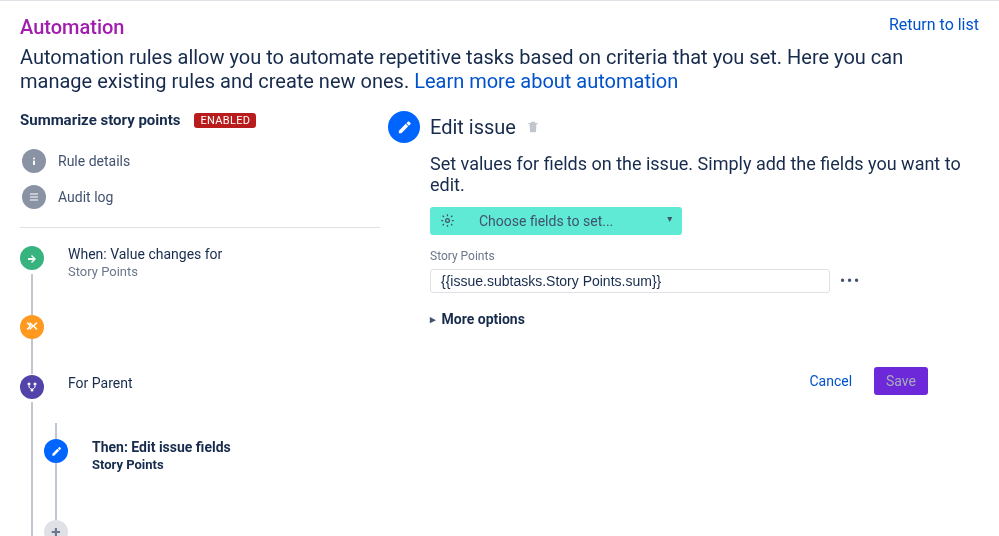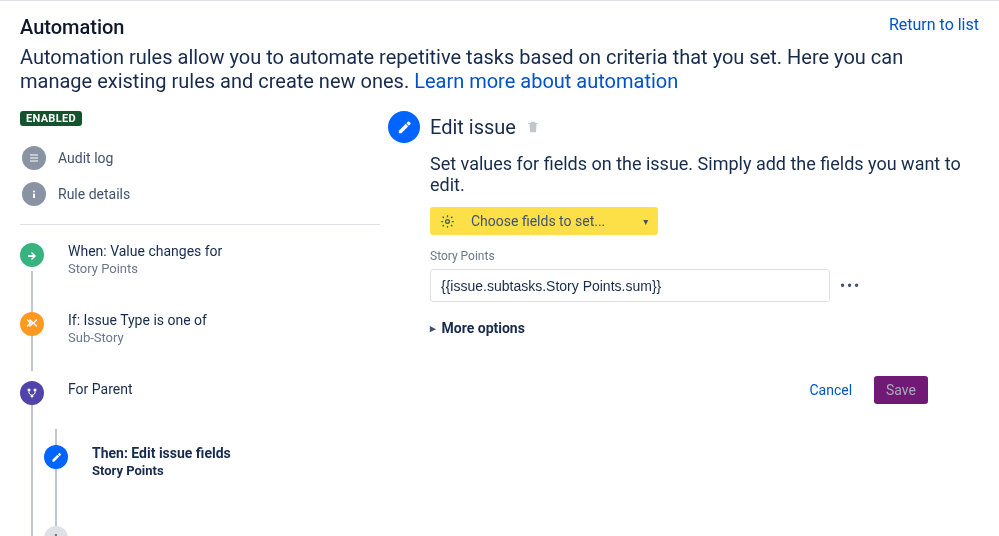--- a/index.html
+++ b/index.html
@@ -13,33 +13,33 @@
   }
   .page {
     border-top: 1px solid #dfe1e6;
     padding: 14px 20px 20px 20px;
   }
   .header-row {
     display: flex;
     justify-content: space-between;
     align-items: flex-start;
   }
-  .page-title { font-size: 20px; font-weight: 500; color:#0f172a; }
+  .page-title { font-size: 20px; font-weight: 500; color:#a21caf; }
   .return-link { color:#0052cc; font-size:16px; cursor:pointer;text-align:center; }
   .subhead { color:#172b4d; font-size:20px; margin-top:6px; }
   .subhead a { color:#0052cc; text-decoration:none; }
 
   .content { display:flex; margin-top:18px; }
   .left-panel { width: 360px; }
   .right-panel { flex:1; padding-left:8px; }
 
   .rule-head { display:flex; align-items:center; gap:14px; }
   .rule-name { font-size:15px; font-weight:700; color:#172b4d; }
   .enabled-badge {
-    background:#14532d; color:#fff; font-size:11px; font-weight:700;
+    background:#b91c1c; color:#fff; font-size:11px; font-weight:400;
     border-radius:3px; padding:1px 6px; letter-spacing:0.3px;
   }
 
   .sidebar-list { margin-top:14px; border-bottom:1px solid #dfe1e6; padding-bottom:12px;}
   .sidebar-item { display:flex; align-items:center; gap:12px; padding:6px 2px; cursor:pointer; color:#42526e; }
   .sidebar-item-label { font-size:14px; color:#42526e; }
 
   .icon-circle {
     width:24px; height:24px; border-radius:50%; display:flex; align-items:center; justify-content:center;
     flex-shrink:0; position:relative;
@@ -67,41 +67,41 @@
   .edit-header { display:flex; align-items:center; gap:10px; }
   .edit-icon-circle {
     width:32px; height:32px; border-radius:50%; background:#0065ff; color:#fff;
     display:flex; align-items:center; justify-content:center; font-size:15px;
   }
   .edit-title { font-size:20px; font-weight:400; color:#172b4d; }
   .trash-icon { color:#6b778c; opacity:0.6; cursor:pointer; }
   .edit-desc { margin-left:42px; color:#172b4d; font-size:18px; margin-top:10px; }
   .form-area { margin-left:42px; margin-top:12px; width:472px;}
   .chooser-btn {
-    display:inline-flex; align-items:center; gap:16px;
-    background:#fde047; border-radius:3px; padding:6px 10px;
+    display:inline-flex; align-items:flex-start; gap:24px;
+    background:#5eead4; border-radius:3px; padding:6px 10px;
     font-size:14px; color:#42526e; cursor:pointer;
   }
   .gear-icon { color:#42526e; }
   .chev { color:#42526e; font-size:10px;}
 
   .field-label { margin-top:14px; color:#6b778c; font-size:12px; }
   .input-row { display:flex; align-items:center; gap:6px; margin-top:6px;}
   .text-input {
-    flex:0 0 400px; height:33px; border:1px solid #dfe1e6; border-radius:3px;
+    flex:0 0 400px; height:24px; border:1px solid #dfe1e6; border-radius:3px;
     padding:0 10px; font-size:14px; color:#172b4d; outline:none;
   }
   .dots { color:#42526e; letter-spacing:2px; font-weight:700; cursor:pointer; padding:4px; }
 
   .more-options { display:flex; align-items:center; gap:6px; margin-top:18px; color:#172b4d; font-size:14px; font-weight:700; cursor:pointer;}
   .more-options .caret { font-size:11px; color:#42526e; }
 
   .action-row { display:flex; gap:22px; justify-content:flex-end; margin-top:40px; width:540px; align-items:center;}
   .btn-cancel { color:#0052cc; cursor:pointer; font-size:14px; }
-  .btn-save { background:#701a75; color:#a5adba; padding:6px 12px; border-radius:3px; font-size:14px; cursor:not-allowed; }
+  .btn-save { background:#6d28d9; color:#a5adba; padding:6px 12px; border-radius:3px; font-size:14px; cursor:not-allowed; }
 
   svg { display:block; }
 </style>
 </head>
 <body>
 
 <div class="page">
 
   <div class="header-row">
     <div class="page-title">Automation</div>
@@ -110,43 +110,44 @@
 
   <div class="subhead">
     <span>Automation rules allow you to automate repetitive tasks based on criteria that you set. Here you can manage existing rules and create new ones. </span><a href="#">Learn more about automation</a>
   </div>
 
   <div class="content">
 
     <div class="left-panel">
 
       <div class="rule-head">
+        <div class="rule-name">Summarize story points</div>
         <div class="enabled-badge">ENABLED</div>
       </div>
 
       <div class="sidebar-list">
+        <div class="sidebar-item">
+          <span class="icon-circle gray">
+            <svg width="12" height="12" viewBox="0 0 24 24" fill="none">
+                <circle cx="12" cy="7" r="2" fill="#fff"></circle>
+                <rect x="10" y="11" width="4" height="9" rx="1" fill="#fff"></rect>
+              </svg>
+          </span>
+          <span class="sidebar-item-label">Rule details</span>
+        </div>
         <div class="sidebar-item">
           <span class="icon-circle gray">
             <svg width="12" height="12" viewBox="0 0 24 24">
                 <rect x="4" y="5" width="16" height="2" fill="#fff"></rect>
                 <rect x="4" y="11" width="16" height="2" fill="#fff"></rect>
                 <rect x="4" y="17" width="16" height="2" fill="#fff"></rect>
               </svg>
           </span>
           <span class="sidebar-item-label">Audit log</span>
         </div>
-        <div class="sidebar-item">
-          <span class="icon-circle gray">
-            <svg width="12" height="12" viewBox="0 0 24 24" fill="none">
-                <circle cx="12" cy="7" r="2" fill="#fff"></circle>
-                <rect x="10" y="11" width="4" height="9" rx="1" fill="#fff"></rect>
-              </svg>
-          </span>
-          <span class="sidebar-item-label">Rule details</span>
-        </div>
       </div>
 
       <div class="tree">
         <div class="vline" style="top:32px; height:50px;"></div>
         <div class="tree-item">
           <span class="icon-circle green">
             <svg width="12" height="12" viewBox="0 0 24 24" fill="#fff">
                 <path d="M4 12h10l-4-4 2-2 8 8-8 8-2-2 4-4H4z" opacity="0.95"></path>
               </svg>
           </span>
@@ -157,24 +158,20 @@
         </div>
 
         <div class="vline" style="top:82px; height:50px;"></div>
         <div class="tree-item" style="margin-top:28px;">
           <span class="icon-circle orange">
             <svg width="12" height="12" viewBox="0 0 24 24" fill="#fff">
                 <path d="M3 4l6 6-6 6M8 4l6 6-6 6" stroke="#fff" stroke-width="3" fill="none" stroke-linecap="round"></path>
                 <path d="M21 4l-6 6 6 6" stroke="#fff" stroke-width="3" fill="none" stroke-linecap="round"></path>
               </svg>
           </span>
-          <div class="labels">
-            <span class="primary">If: Issue Type is one of</span>
-            <span class="secondary">Sub-Story</span>
-          </div>
         </div>
 
         <div class="vline" style="top:160px; height:50px;"></div>
         <div class="tree-item" style="margin-top:28px;">
           <span class="icon-circle purple">
             <svg width="12" height="12" viewBox="0 0 24 24" fill="#fff">
                 <circle cx="6" cy="6" r="3"></circle>
                 <circle cx="18" cy="6" r="3"></circle>
                 <circle cx="12" cy="18" r="3"></circle>
                 <path d="M6 9v3c0 3 6 3 6 6M18 9v3c0 3-6 3-6 6" stroke="#fff" stroke-width="2" fill="none"></path>

